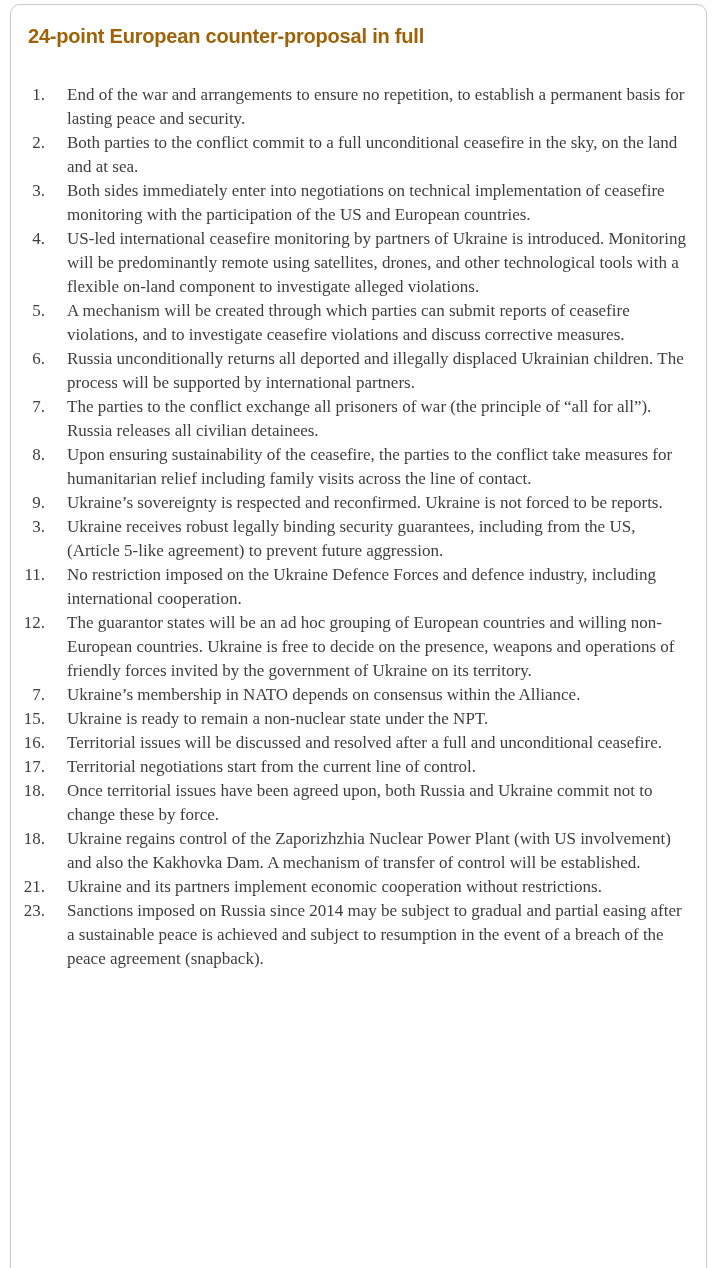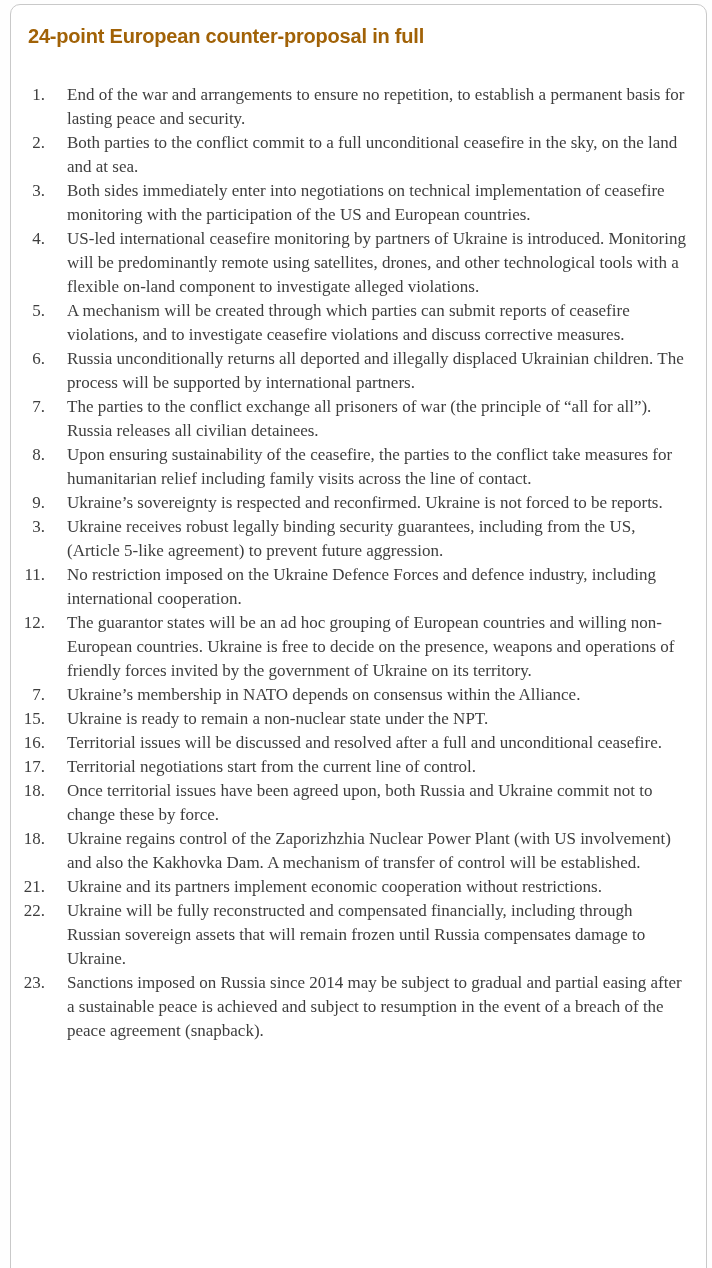--- a/index.html
+++ b/index.html
@@ -133,21 +133,17 @@
       </li>
       <li class="row">
         <span class="num">18.</span>
         <span class="txt">Ukraine regains control of the Zaporizhzhia Nuclear Power Plant (with US involvement) and also the Kakhovka Dam. A mechanism of transfer of control will be established.</span>
       </li>
       <li class="row">
         <span class="num">21.</span>
         <span class="txt">Ukraine and its partners implement economic cooperation without restrictions.</span>
       </li>
       <li class="row">
-        <span class="num">22.</span>
-        <span class="txt">Ukraine will be fully reconstructed and compensated financially, including through Russian sovereign assets that will remain frozen until Russia compensates damage to Ukraine.</span>
-      </li>
-      <li class="row">
         <span class="num">23.</span>
         <span class="txt">Sanctions imposed on Russia since 2014 may be subject to gradual and partial easing after a sustainable peace is achieved and subject to resumption in the event of a breach of the peace agreement (snapback).</span>
       </li>
     </ol>
 </div>
 
 </body></html>

